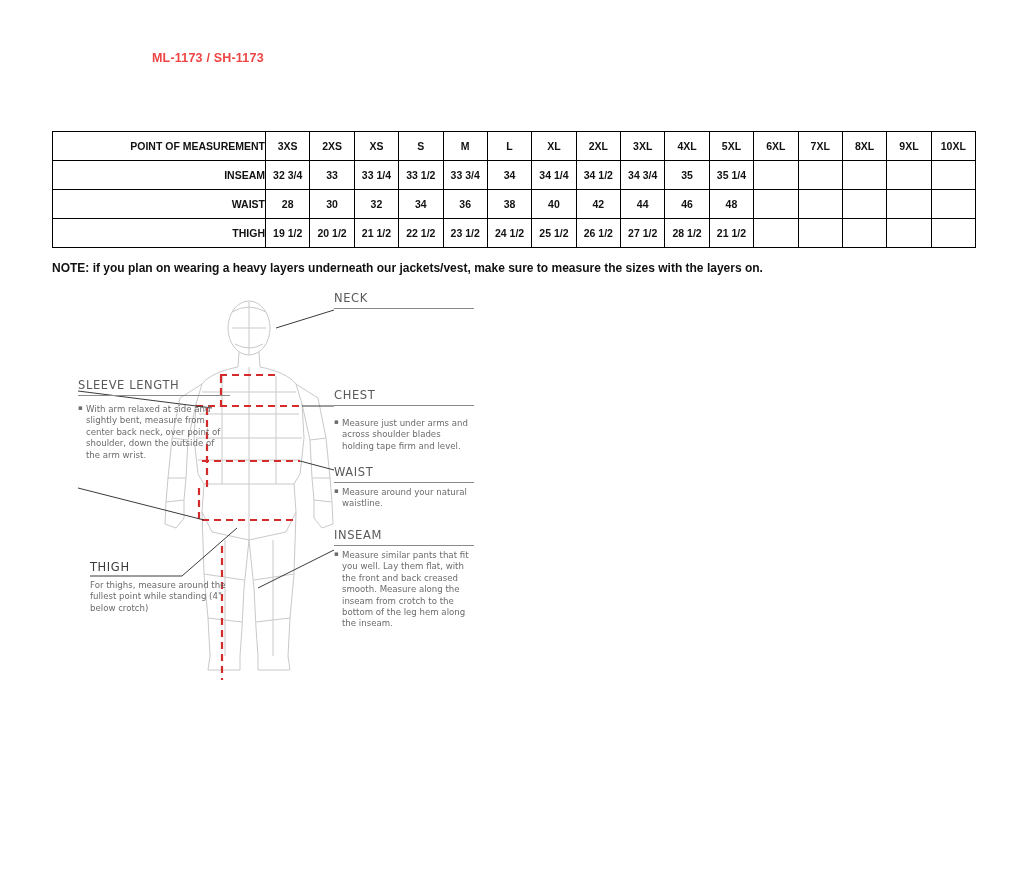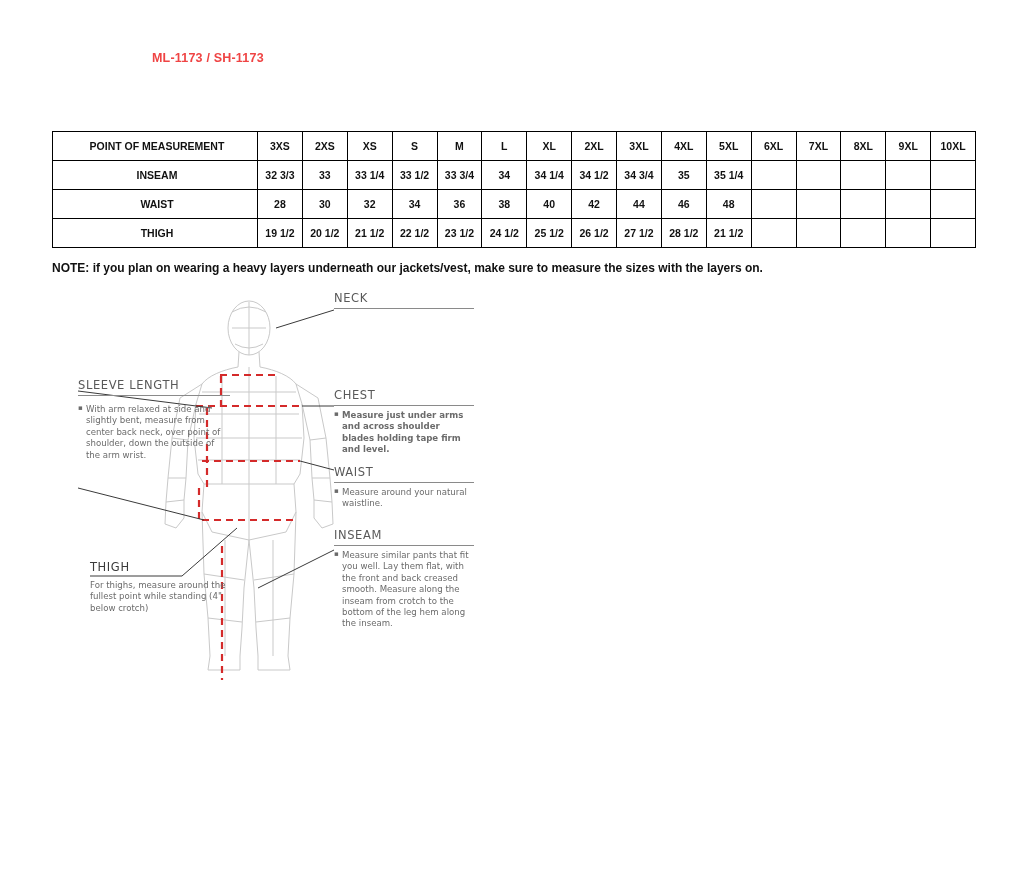--- a/index.html
+++ b/index.html
@@ -44,22 +44,22 @@
     border: 1px solid #000;
     height: 28px;
     font-size: 10.5px;
     font-weight: bold;
     text-align: center;
     padding: 0;
     color: #111;
     background: #fff;
   }
   .size-table th.pom, .size-table td.pom {
-    text-align: center;
-    padding-left: 4px;
+    text-align: right;
+    padding-left: 12px;
     width: 200px;
   }
   .size-table td.val {
     font-weight: bold;
   }
   
   .note {
     position: absolute;
     left: 52px;
     top: 261px;
@@ -134,21 +134,21 @@
         <th>6XL</th>
         <th>7XL</th>
         <th>8XL</th>
         <th>9XL</th>
         <th>10XL</th>
       </tr>
     </thead>
     <tbody>
       <tr>
         <td class="pom">INSEAM</td>
-        <td class="val">32 3/3</td>
+        <td class="val">32 3/4</td>
         <td class="val">33</td>
         <td class="val">33 1/4</td>
         <td class="val">33 1/2</td>
         <td class="val">33 3/4</td>
         <td class="val">34</td>
         <td class="val">34 1/4</td>
         <td class="val">34 1/2</td>
         <td class="val">34 3/4</td>
         <td class="val">35</td>
         <td class="val">35 1/4</td>
@@ -282,21 +282,21 @@
     </svg>
 
     <div class="callout" style="left:272px; top:3px; width:140px;">
       <div class="c-title">NECK</div>
       <div class="hr-line" style="left:0; top:17px; width:140px;"></div>
     </div>
 
     <div class="callout" style="left:272px; top:100px; width:140px;">
       <div class="c-title">CHEST</div>
       <div class="hr-line" style="left:0; top:17px; width:140px;"></div>
-      <div class="c-body" style="margin-top:8px;font-weight:bold;">Measure just under arms and across shoulder blades holding tape firm and level.</div>
+      <div class="c-body" style="margin-top:16px;">Measure just under arms and across shoulder blades holding tape firm and level.</div>
     </div>
 
     <div class="callout" style="left:272px; top:177px; width:140px;">
       <div class="c-title">WAIST</div>
       <div class="hr-line" style="left:0; top:17px; width:140px;"></div>
       <div class="c-body" style="margin-top:8px;">Measure around your natural waistline.</div>
     </div>
 
     <div class="callout" style="left:272px; top:240px; width:140px;">
       <div class="c-title">INSEAM</div>

